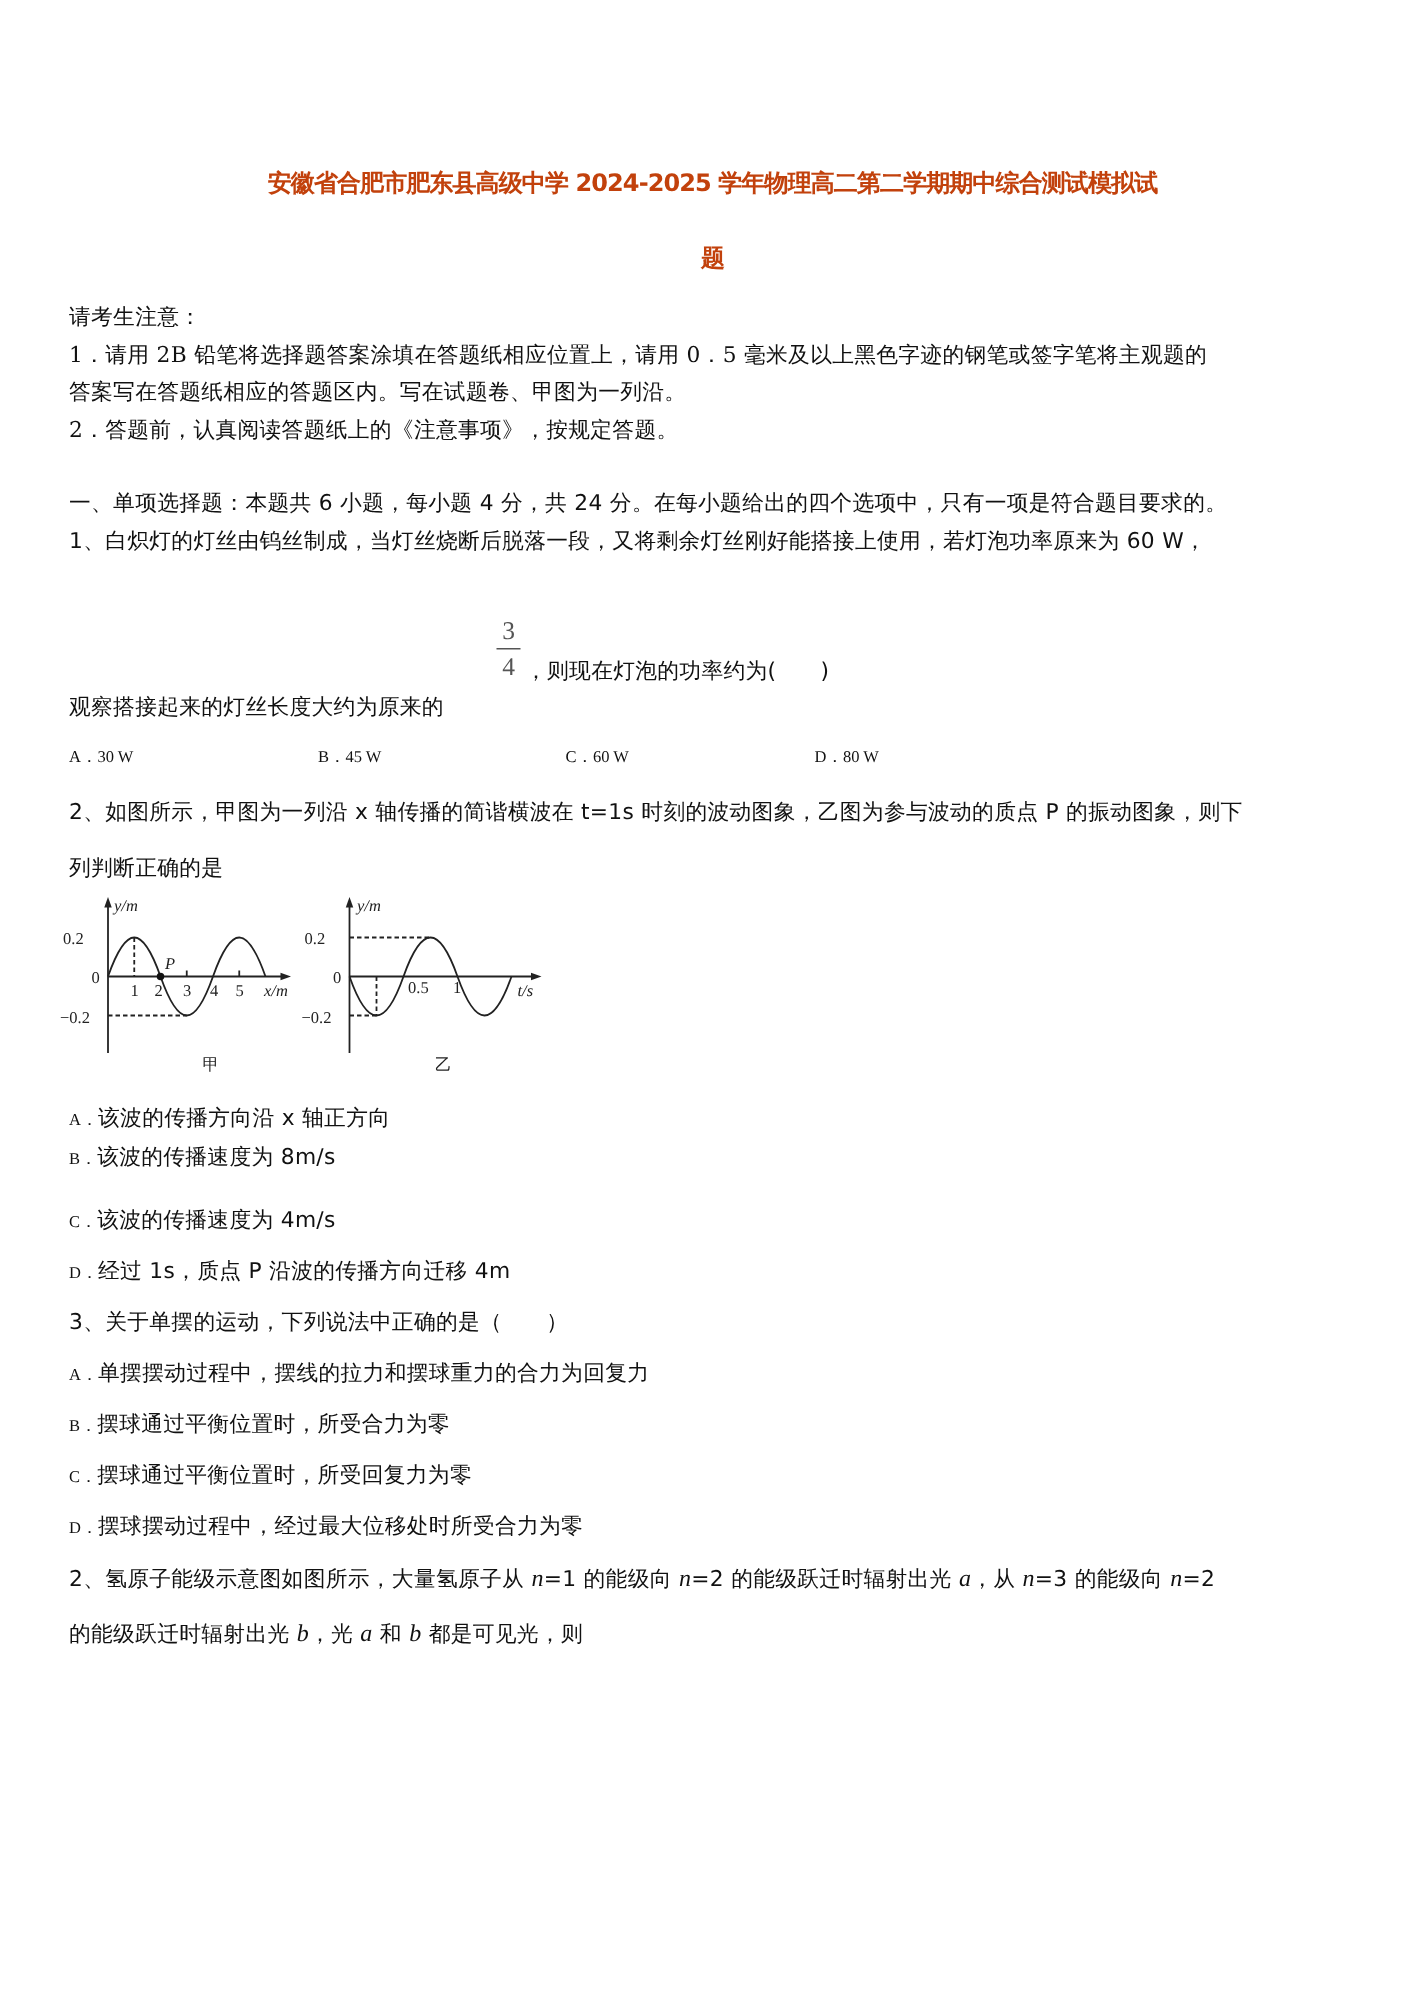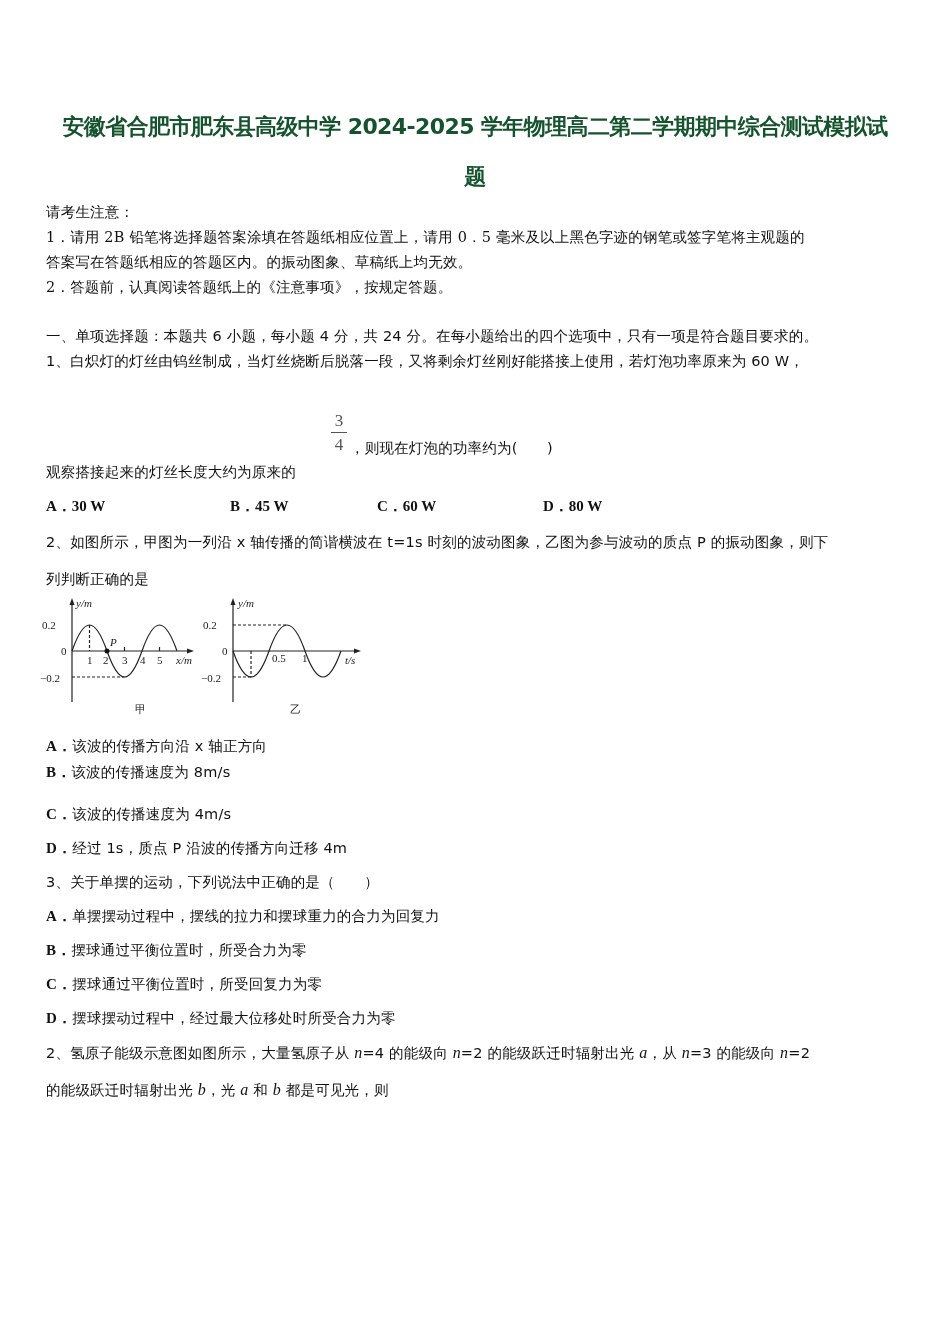--- a/index.html
+++ b/index.html
@@ -1,52 +1,52 @@
 <!DOCTYPE html>
 <html><head>
   <meta charset="utf-8">
   <style>
     html, body { margin: 0; padding: 0; background: #ffffff; }
     body { width: 950px; height: 1344px; position: relative; overflow: hidden; color: #111; font-family: "DejaVu Sans", sans-serif; }
-    .title { position: absolute; left: 40px; width: 870px; text-align: center; font-family: "DejaVu Sans", sans-serif; font-weight: bold; font-size: 22px; color: #14532d; letter-spacing: -0.6px; white-space: nowrap; }
+    .title { position: absolute; left: 40px; width: 870px; text-align: center; font-family: "DejaVu Sans", sans-serif; font-weight: bold; font-size: 16px; color: #c2410c; letter-spacing: -0.6px; white-space: nowrap; }
     .line { position: absolute; left: 46px; font-size: 14.5px; white-space: nowrap; line-height: 20px; letter-spacing: 0.2px; }
     .serif { font-family: "DejaVu Serif", serif; }
-    .b { font-weight: bold; font-family: "Liberation Serif", serif; font-size: 15px; }
+    .b { font-weight: normal; font-family: "Liberation Serif", serif; font-size: 11px; }
     .opt-row { position: absolute; left: 46px; top: 497px; width: 620px; height: 20px; font-size: 14.5px; }
     .opt-row span.opt { position: absolute; top: 0; white-space: nowrap; }
     .frac { position: absolute; left: 331px; top: 412px; width: 16px; text-align: center; font-family: "Liberation Serif", serif; font-size: 17px; color: #555; line-height: 18px; }
     .frac .bar { height: 1px; background: #555; margin: 2px 0 3px 0; }
     .it { font-style: italic; font-family: "Liberation Serif", serif; font-size: 16px; }
     svg text { font-family: "Liberation Serif", serif; }
   </style>
 </head>
 <body>
 
 <div class="title" style="top:112px;">安徽省合肥市肥东县高级中学 2024-2025 学年物理高二第二学期期中综合测试模拟试</div>
 <div class="title" style="top:162px;">题</div>
 
 <div class="line serif" style="top:202px;">请考生注意：</div>
 <div class="line serif" style="top:227px;text-align:right;">1．请用 2B 铅笔将选择题答案涂填在答题纸相应位置上，请用 0．5 毫米及以上黑色字迹的钢笔或签字笔将主观题的</div>
-<div class="line serif" style="top:252px;">答案写在答题纸相应的答题区内。的振动图象、草稿纸上均无效。</div>
+<div class="line serif" style="top:252px;">答案写在答题纸相应的答题区内。写在试题卷、甲图为一列沿。</div>
 <div class="line serif" style="top:277px;">2．答题前，认真阅读答题纸上的《注意事项》，按规定答题。</div>
 
 <div class="line" style="top:326px;">一、单项选择题：本题共 6 小题，每小题 4 分，共 24 分。在每小题给出的四个选项中，只有一项是符合题目要求的。</div>
 
 <div class="line" style="top:351px;">1、白炽灯的灯丝由钨丝制成，当灯丝烧断后脱落一段，又将剩余灯丝刚好能搭接上使用，若灯泡功率原来为 60 W，</div>
 <div class="line" style="top:462px;">观察搭接起来的灯丝长度大约为原来的</div>
 <div class="frac">
   <div>3</div>
   <div class="bar"></div>
   <div>4</div>
 </div>
 <div class="line" style="top:438px; left:350px;">，则现在灯泡的功率约为(　　)</div>
 
 <div class="opt-row">
   <span class="opt b" style="left:0;"><span>A．</span><span>30 W</span></span>
-  <span class="opt b" style="left:184px;"><span>B．</span><span>45 W</span></span>
+  <span class="opt b" style="left:166px;"><span>B．</span><span>45 W</span></span>
   <span class="opt b" style="left:331px;"><span>C．</span><span>60 W</span></span>
   <span class="opt b" style="left:497px;"><span>D．</span><span>80 W</span></span>
 </div>
 
 <div class="line" style="top:532px;">2、如图所示，甲图为一列沿 x 轴传播的简谐横波在 t=1s 时刻的波动图象，乙图为参与波动的质点 P 的振动图象，则下</div>
 <div class="line" style="top:569px;">列判断正确的是</div>
 
 <svg style="position:absolute; left:40px; top:594px;" width="170" height="126" viewBox="0 0 170 126">
   <g stroke="#222" fill="none" stroke-width="1.2">
     <line x1="32" y1="108" x2="32" y2="8"></line>
@@ -104,17 +104,17 @@
 <div class="line" style="top:804px;"><span class="b">C．</span><span>该波的传播速度为 4m/s</span></div>
 <div class="line" style="top:838px;"><span class="b">D．</span><span>经过 1s，质点 P 沿波的传播方向迁移 4m</span></div>
 
 <div class="line" style="top:872px;">3、关于单摆的运动，下列说法中正确的是（　　）</div>
 <div class="line" style="top:906px;"><span class="b">A．</span><span>单摆摆动过程中，摆线的拉力和摆球重力的合力为回复力</span></div>
 <div class="line" style="top:940px;"><span class="b">B．</span><span>摆球通过平衡位置时，所受合力为零</span></div>
 <div class="line" style="top:974px;"><span class="b">C．</span><span>摆球通过平衡位置时，所受回复力为零</span></div>
 <div class="line" style="top:1008px;"><span class="b">D．</span><span>摆球摆动过程中，经过最大位移处时所受合力为零</span></div>
 
 <div class="line" style="top:1043px;">
-  <span>2、氢原子能级示意图如图所示，大量氢原子从 </span><span class="it">n</span><span>=4 的能级向 </span><span class="it">n</span><span>=2 的能级跃迁时辐射出光 </span><span class="it">a</span><span>，从 </span><span class="it">n</span><span>=3 的能级向 </span><span class="it">n</span><span>=2</span>
+  <span>2、氢原子能级示意图如图所示，大量氢原子从 </span><span class="it">n</span><span>=1 的能级向 </span><span class="it">n</span><span>=2 的能级跃迁时辐射出光 </span><span class="it">a</span><span>，从 </span><span class="it">n</span><span>=3 的能级向 </span><span class="it">n</span><span>=2</span>
 </div>
 <div class="line" style="top:1080px;">
   <span>的能级跃迁时辐射出光 </span><span class="it">b</span><span>，光 </span><span class="it">a</span><span> 和 </span><span class="it">b</span><span> 都是可见光，则</span>
 </div>
 
 </body></html>

